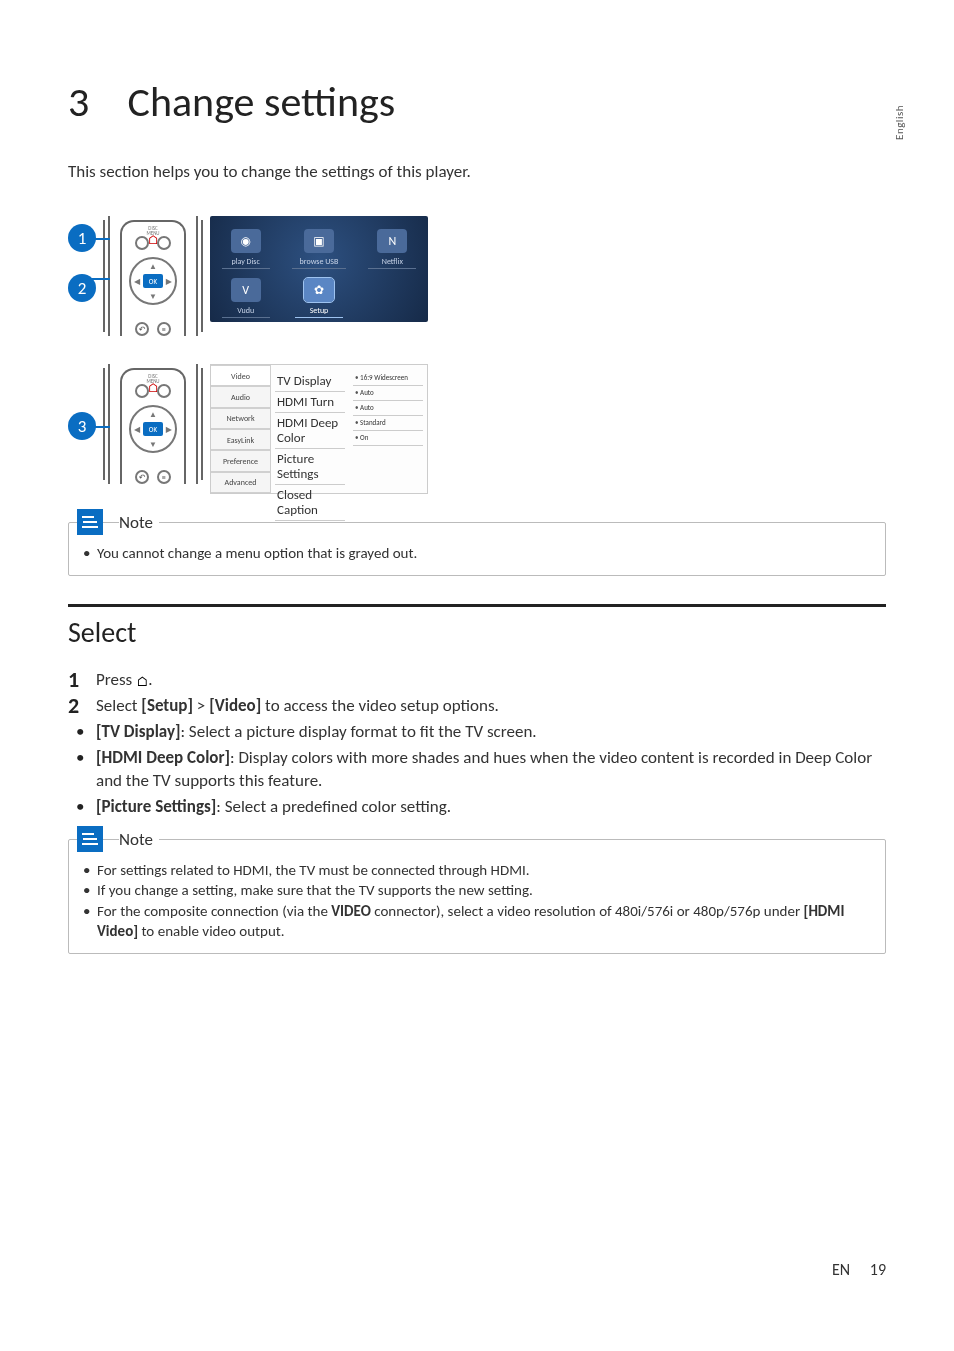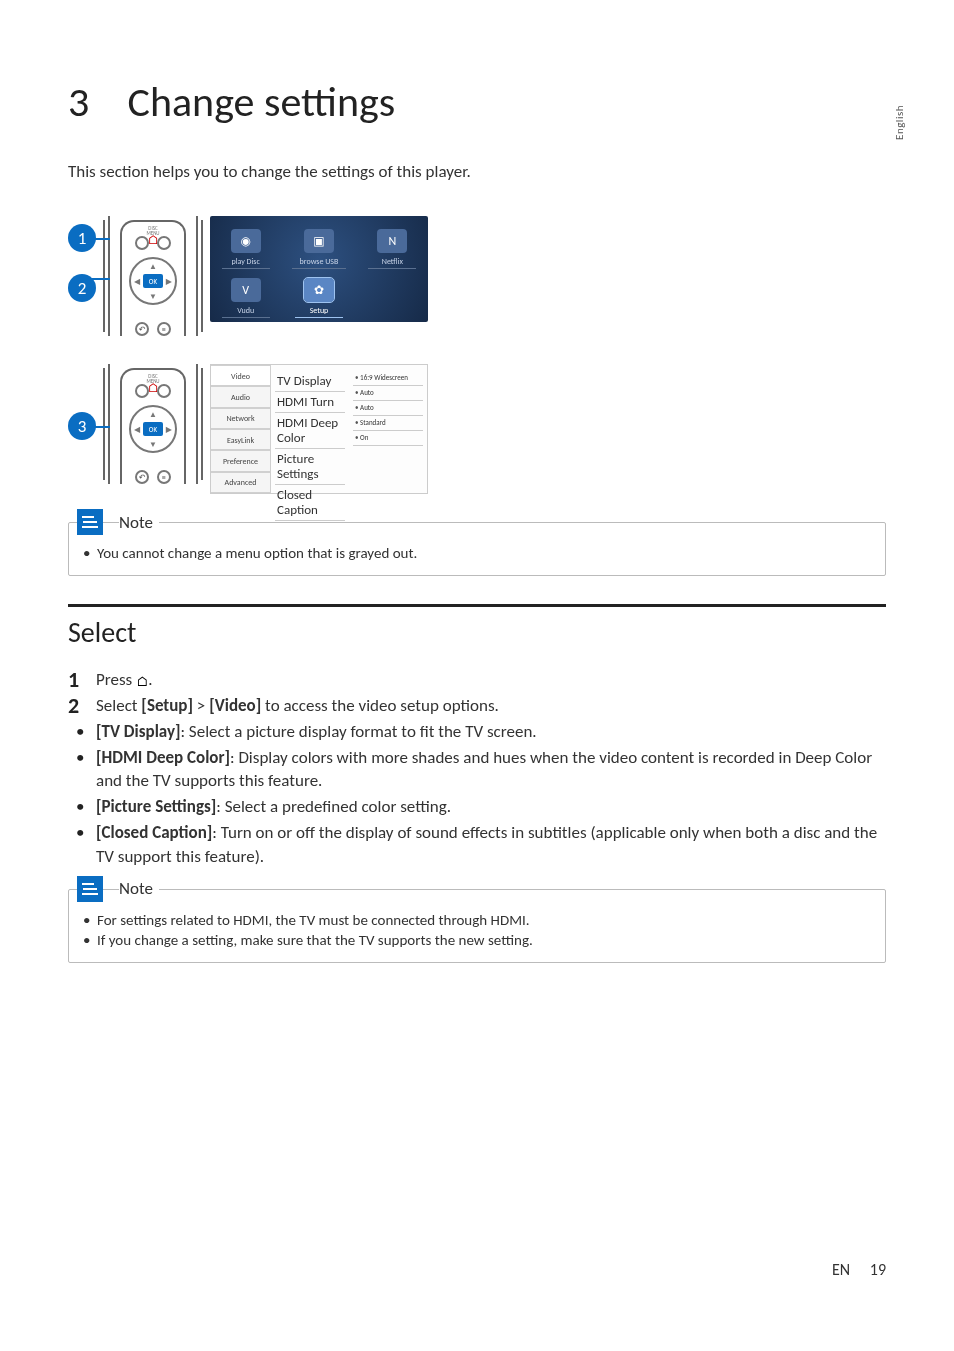--- a/index.html
+++ b/index.html
@@ -507,32 +507,32 @@
 
 <div class="rule"></div>
 <h2 class="section">Select</h2>
 
 <ul class="steps" id="picture-steps">
     <li class="num"><span class="n">1</span>Press <span class="inline-icon black">⌂</span>.</li>
     <li class="num"><span class="n">2</span>Select <span class="bold">[Setup]</span> &gt; <span class="bold">[Video]</span> to access the video setup options.</li>
     <li class="bul"><span class="bold">[TV Display]</span>: Select a picture display format to fit the TV screen.</li>
     <li class="bul"><span class="bold">[HDMI Deep Color]</span>: Display colors with more shades and hues when the video content is recorded in Deep Color and the TV supports this feature.</li>
     <li class="bul"><span class="bold">[Picture Settings]</span>: Select a predefined color setting.</li>
-    <li class="bul"><span class="bold">[Closed Caption]</span>: Turn on or off the display of sound effects in subtitles (applicable only when both a disc and the TV support this feature).</li>
   </ul>
 
 <div class="note-box">
   <div class="note-head">
     <div class="note-icon">
         <span></span>
       </div>
     <span class="note-title">Note</span>
   </div>
   <ul class="note-list" id="note2-list">
       <li>For settings related to HDMI, the TV must be connected through HDMI.</li>
       <li>If you change a setting, make sure that the TV supports the new setting.</li>
+      <li>For the composite connection (via the <span class="bold">VIDEO</span> connector), select a video resolution of 480i/576i or 480p/576p under <span class="bold">[HDMI Video]</span> to enable video output.</li>
     </ul>
 </div>
 
 <div class="footer">
   <span class="lang">EN</span>
   <span>19</span>
 </div>
 
 </body></html>

